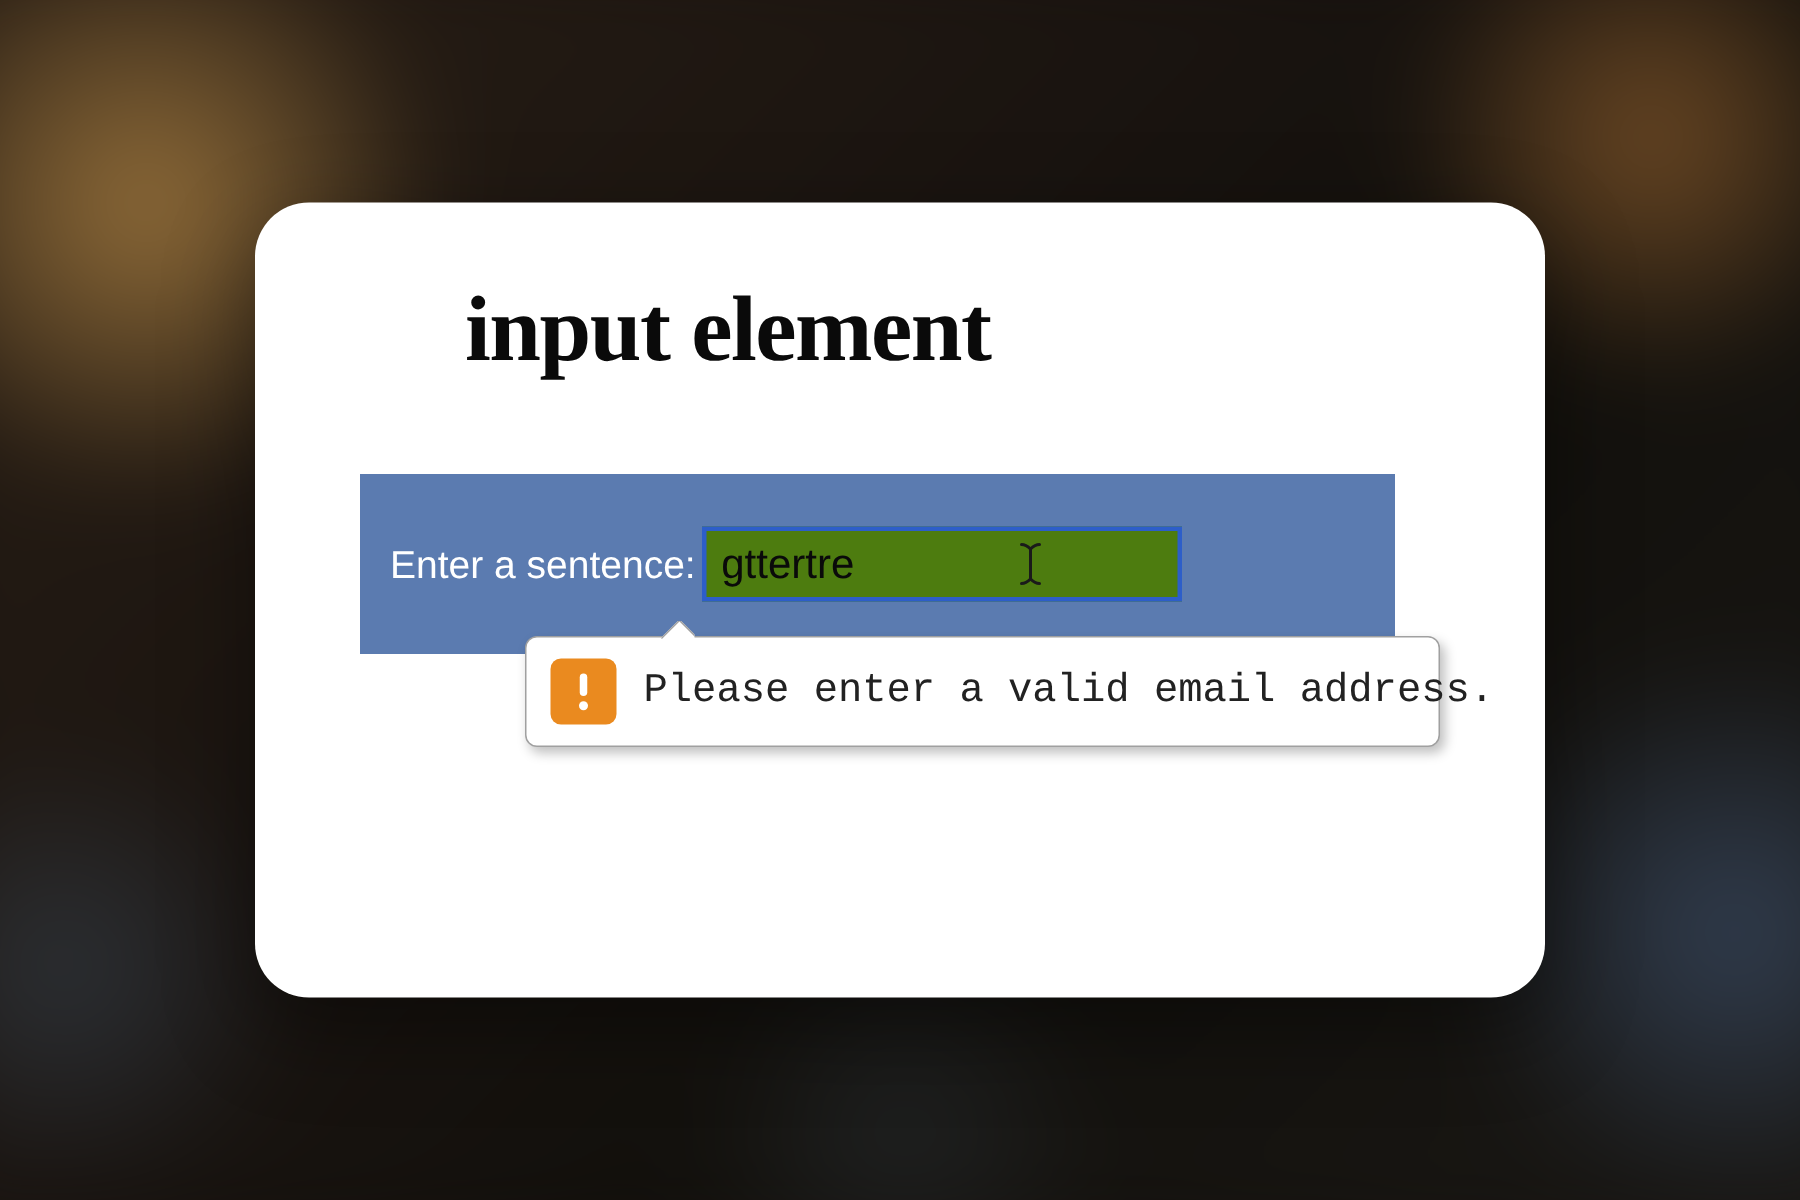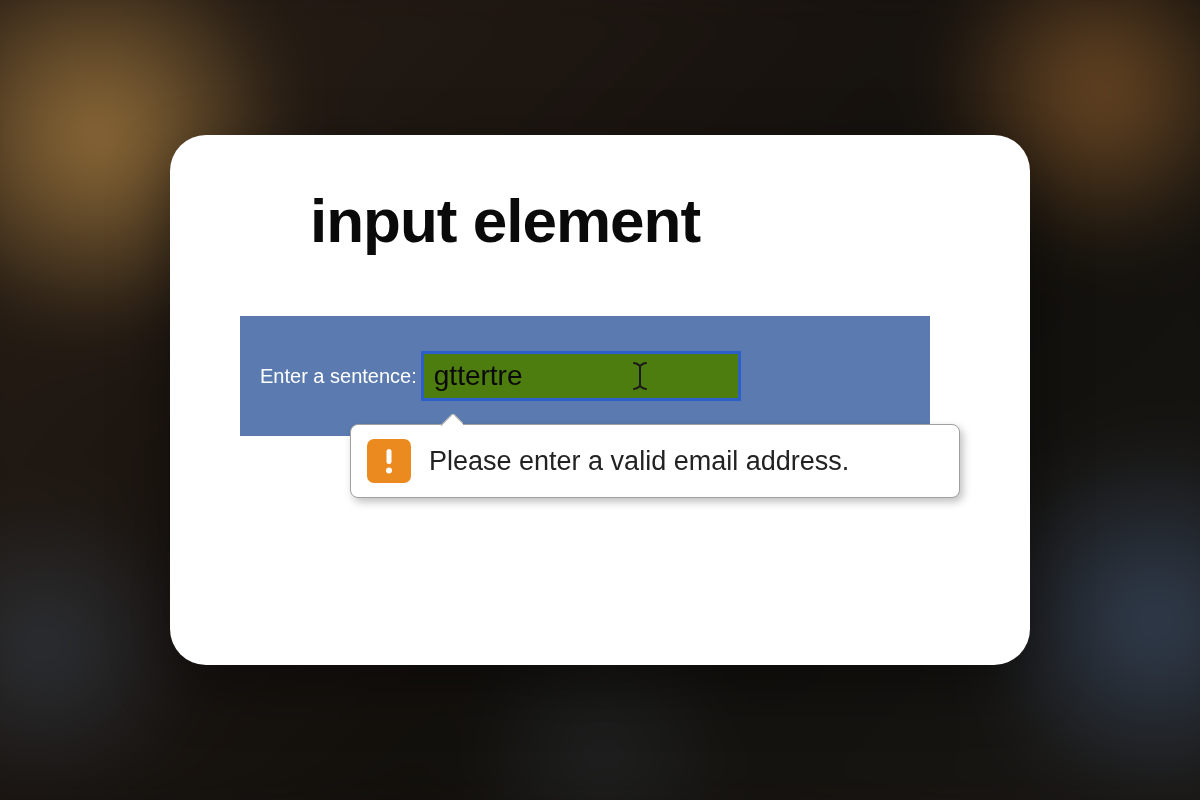--- a/index.html
+++ b/index.html
@@ -43,36 +43,37 @@
       padding: 50px 40px;
     }
     
     .heading {
       font-size: 62px;
       font-weight: 700;
       color: #0a0a0a;
       letter-spacing: -1px;
       margin-left: 100px;
       margin-bottom: 60px;
+      font-family: Liberation Serif, serif;
     }
     
     .form-block {
       position: relative;
       margin-left: 30px;
       margin-right: 60px;
       height: 120px;
       background: #5b7bb0;
       display: flex;
       align-items: center;
       padding: 0 20px;
     }
     
     .label {
       color: #ffffff;
-      font-size: 20px;
+      font-size: 26px;
       font-weight: 400;
       white-space: nowrap;
     }
     
     .input-wrap {
       position: relative;
       flex: 1;
       margin-left: 4px;
       max-width: 320px;
     }
@@ -150,20 +151,21 @@
     }
     
     .warn-badge svg {
       display: block;
     }
     
     .tooltip-text {
       font-size: 27px;
       color: #222222;
       white-space: nowrap;
+      font-family: Liberation Mono, monospace;
     }
   </style>
 </head>
 <body>
 
 <div class="background"></div>
 
 <div class="card">
 
   <h1 class="heading">input element</h1>

